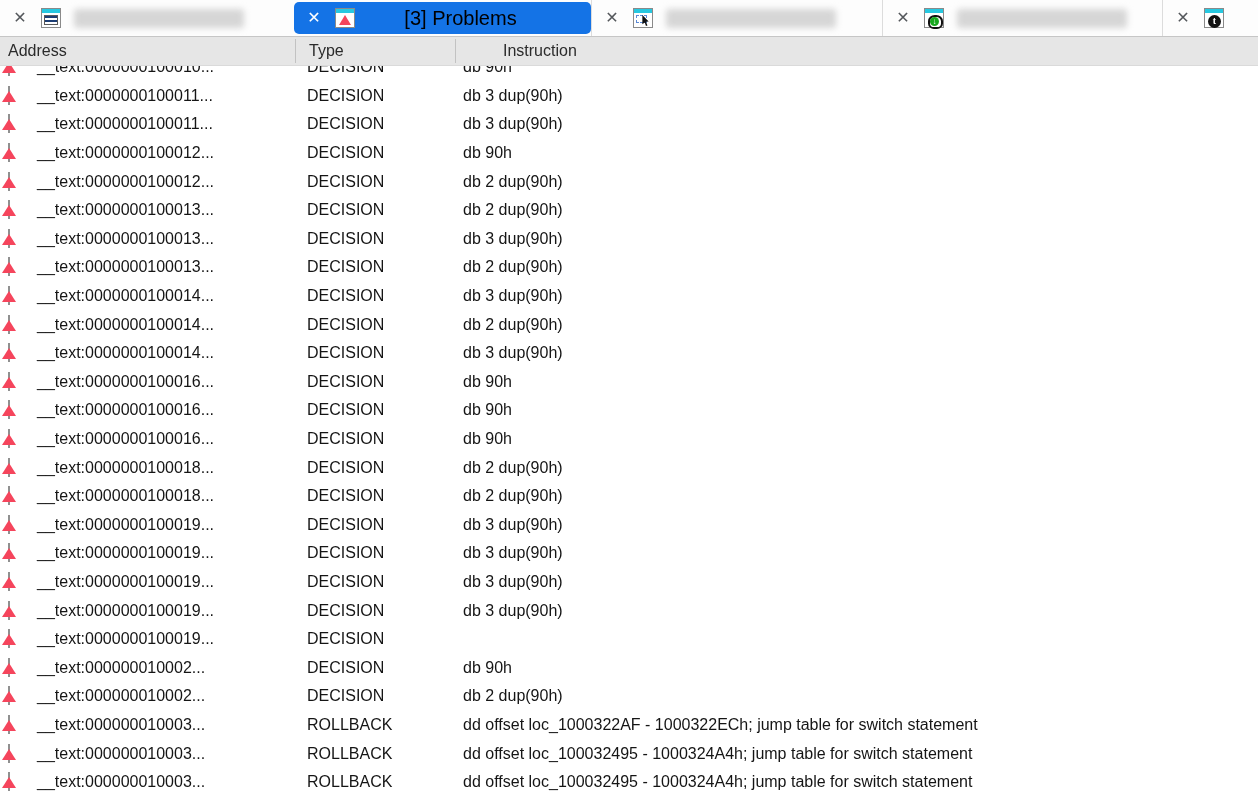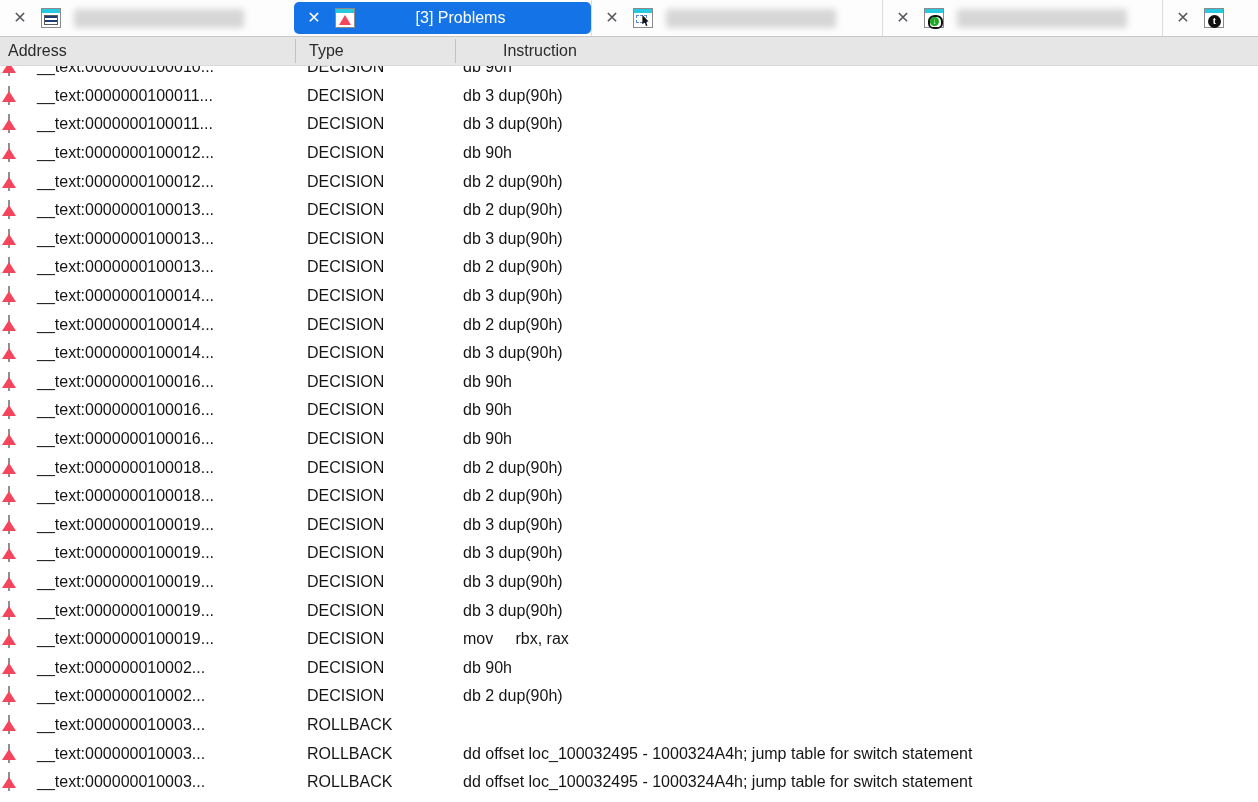--- a/index.html
+++ b/index.html
@@ -28,21 +28,21 @@
     background:var(--accent,#1473e6);
     border-radius:5px;margin:2px 0;
     border-left:none;color:#fff;
   }
   .tab-close{
     font-size:16px;line-height:1;color:#55585c;cursor:pointer;
     width:16px;text-align:center;flex:0 0 auto;
   }
   .tab.active .tab-close{color:#fff;}
   .tab-label{
-    flex:1;text-align:center;font-size:16px;color:#ffffff;
+    flex:1;text-align:center;font-size:20px;color:#000000;
     white-space:nowrap;overflow:hidden;padding-right:26px;
   }
   .blur-bar{
     flex:1;max-width:170px;height:19px;border-radius:3px;
     background:#d6d6d6;filter:blur(3px);
   }
   
   .wicon{
     position:relative;width:20px;height:20px;flex:0 0 auto;
     background:#fff;border:1px solid #8a8a8a;box-sizing:border-box;
@@ -365,21 +365,20 @@
     <span class="c-type">DECISION</span>
     <span class="c-instruction">db 3 dup(90h)</span>
   </div>
 
   <div class="row">
     <span class="icon-cell">
       <span class="doc-icon"><span class="bar"></span><span class="tri"></span></span>
     </span>
     <span class="c-address">__text:0000000100019...</span>
     <span class="c-type">DECISION</span>
-    <span class="c-instruction">mov     rbx, rax</span>
   </div>
 
   <div class="row">
     <span class="icon-cell">
       <span class="doc-icon"><span class="bar"></span><span class="tri"></span></span>
     </span>
     <span class="c-address">__text:000000010002...</span>
     <span class="c-type">DECISION</span>
     <span class="c-instruction">db 90h</span>
   </div>
@@ -392,20 +391,21 @@
     <span class="c-type">DECISION</span>
     <span class="c-instruction">db 2 dup(90h)</span>
   </div>
 
   <div class="row">
     <span class="icon-cell">
       <span class="doc-icon"><span class="bar"></span><span class="tri"></span></span>
     </span>
     <span class="c-address">__text:000000010003...</span>
     <span class="c-type">ROLLBACK</span>
+    <span class="c-instruction">dd offset loc_1000322AF - 1000322ECh; jump table for switch statement</span>
   </div>
 
   <div class="row">
     <span class="icon-cell">
       <span class="doc-icon"><span class="bar"></span><span class="tri"></span></span>
     </span>
     <span class="c-address">__text:000000010003...</span>
     <span class="c-type">ROLLBACK</span>
     <span class="c-instruction">dd offset loc_100032495 - 1000324A4h; jump table for switch statement</span>
   </div>

